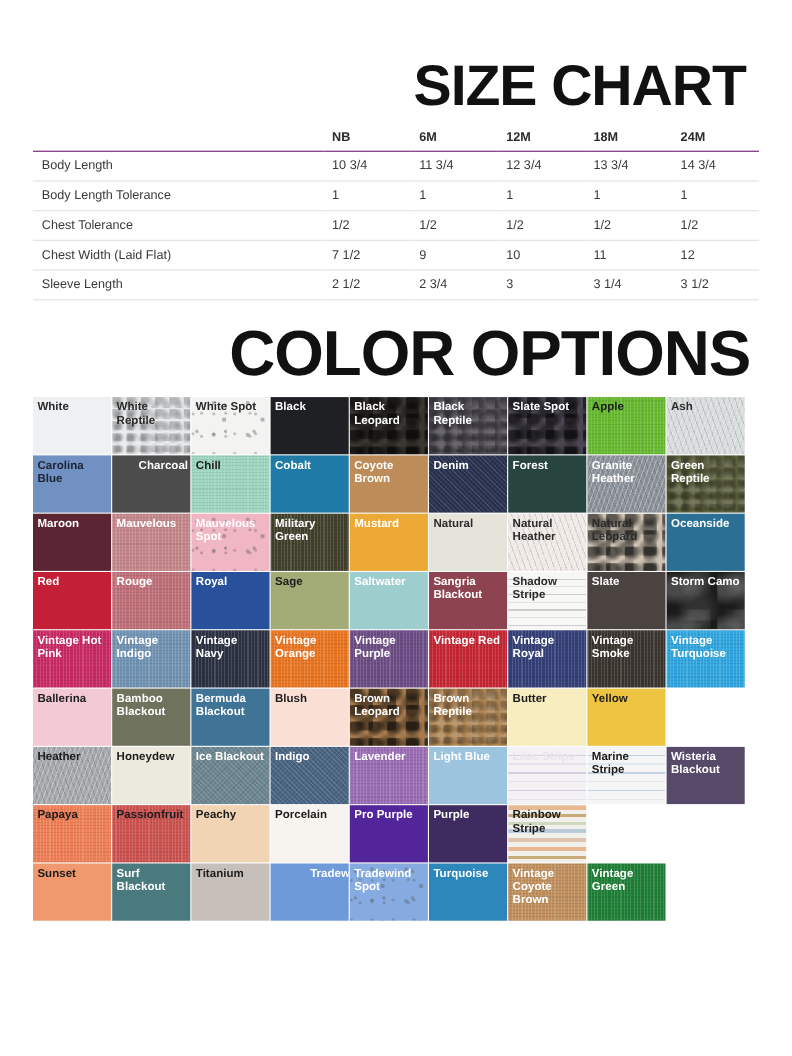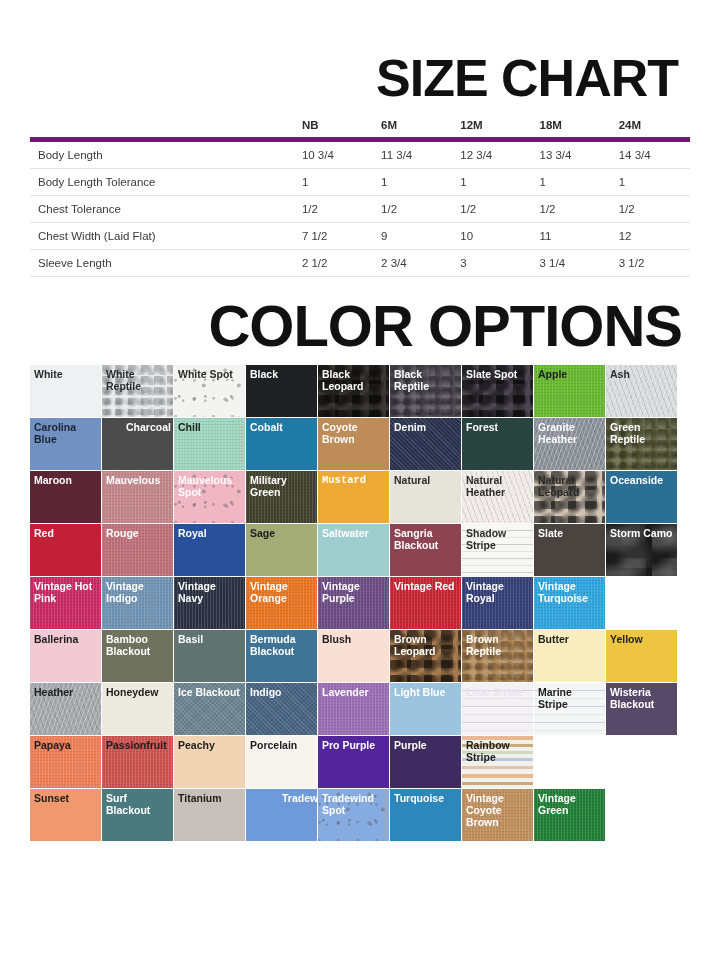--- a/index.html
+++ b/index.html
@@ -47,21 +47,21 @@
     text-align: left;
     padding: 7px 4px 7px 8px;
     border-bottom: 1px solid #e2e2e2;
     font-weight: normal;
     color: #3a3a3a;
     white-space: nowrap;
   }
   table.size-table thead th {
     font-weight: bold;
     color: #2b2b2b;
-    border-bottom: 5px solid #701a75;
+    border-bottom: 1px solid #701a75;
     padding-bottom: 6px;
   }
   table.size-table tbody tr:last-child td {
     border-bottom: 1px solid #e2e2e2;
   }
   table.size-table .rowlabel {
     width: 270px;
   }
   table.size-table .sizecol {
     width: 72px;
@@ -311,21 +311,21 @@
       </div>
       <div class="swatch" style="background: rgb(240, 182, 196);">
         <div class="tex tex-dots"></div>
         <span class="swatch-label wrap" style="color: rgb(255, 255, 255);">Mauvelous Spot</span>
       </div>
       <div class="swatch" style="background: rgb(64, 64, 44);">
         <div class="tex tex-knit"></div>
         <span class="swatch-label wrap" style="color: rgb(255, 255, 255);">Military Green</span>
       </div>
       <div class="swatch" style="background: rgb(237, 169, 54);">
-        <span class="swatch-label" style="color: rgb(255, 255, 255); font-family: Liberation Mono, monospace;">Mustard</span>
+        <span class="swatch-label" style="color: rgb(255, 255, 255);">Mustard</span>
       </div>
       <div class="swatch" style="background: rgb(230, 227, 218);">
         <span class="swatch-label" style="color: rgb(43, 43, 43);">Natural</span>
       </div>
       <div class="swatch" style="background: rgb(240, 234, 230);">
         <div class="tex tex-heather"></div>
         <span class="swatch-label wrap" style="color: rgb(43, 43, 43);">Natural Heather</span>
       </div>
       <div class="swatch" style="background: rgb(207, 196, 180);">
         <div class="tex tex-leopard"></div>
@@ -389,34 +389,35 @@
         <span class="swatch-label wrap" style="color: rgb(255, 255, 255);">Vintage Purple</span>
       </div>
       <div class="swatch" style="background: rgb(198, 38, 51);">
         <div class="tex tex-knit"></div>
         <span class="swatch-label wrap" style="color: rgb(255, 255, 255);">Vintage Red</span>
       </div>
       <div class="swatch" style="background: rgb(52, 63, 120);">
         <div class="tex tex-knit"></div>
         <span class="swatch-label wrap" style="color: rgb(255, 255, 255);">Vintage Royal</span>
       </div>
+      <div class="swatch" style="background: rgb(58, 52, 46);">
+        <div class="tex tex-knit"></div>
+        <span class="swatch-label wrap" style="color: rgb(255, 255, 255);">Vintage Smoke</span>
+      </div>
       <div class="swatch" style="background: rgb(47, 166, 223);">
         <div class="tex tex-knit"></div>
         <span class="swatch-label wrap" style="color: rgb(255, 255, 255);">Vintage Turquoise</span>
       </div>
     </div>
     <div class="swatch-row">
       <div class="swatch" style="background: rgb(242, 201, 212);">
         <span class="swatch-label" style="color: rgb(29, 29, 29);">Ballerina</span>
       </div>
       <div class="swatch" style="background: rgb(111, 115, 93);">
         <span class="swatch-label wrap" style="color: rgb(255, 255, 255);">Bamboo Blackout</span>
-      </div>
-      <div class="swatch" style="background: rgb(95, 116, 112);">
-        <span class="swatch-label" style="color: rgb(255, 255, 255);">Basil</span>
       </div>
       <div class="swatch" style="background: rgb(63, 116, 150);">
         <span class="swatch-label wrap" style="color: rgb(255, 255, 255);">Bermuda Blackout</span>
       </div>
       <div class="swatch" style="background: rgb(250, 223, 212);">
         <span class="swatch-label" style="color: rgb(29, 29, 29);">Blush</span>
       </div>
       <div class="swatch" style="background: rgb(165, 122, 78);">
         <div class="tex tex-leopard"></div>
         <span class="swatch-label wrap" style="color: rgb(255, 255, 255);">Brown Leopard</span>

